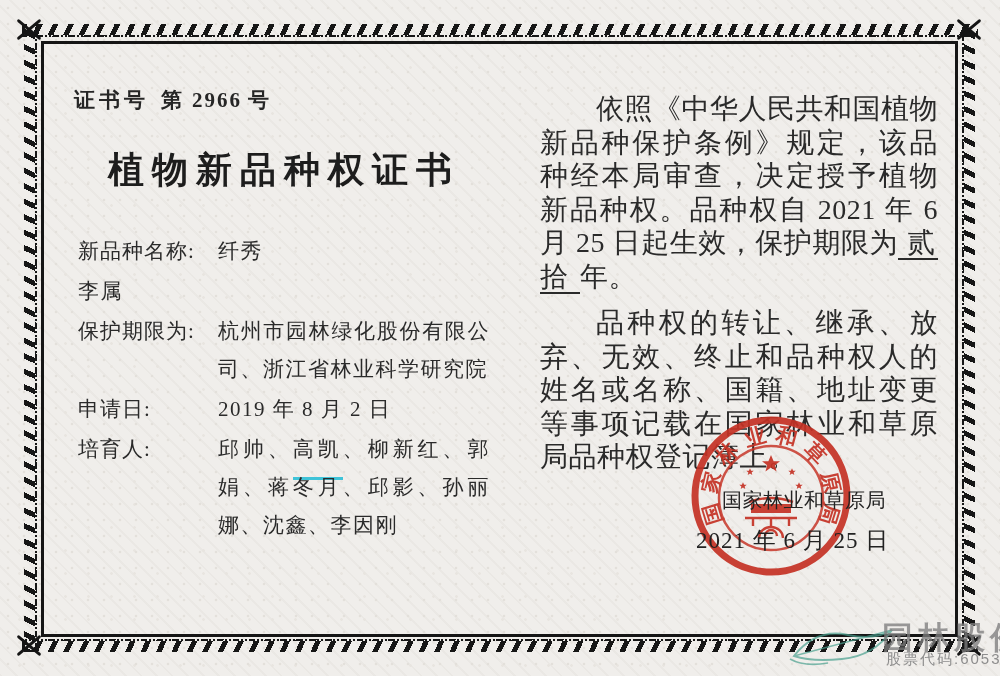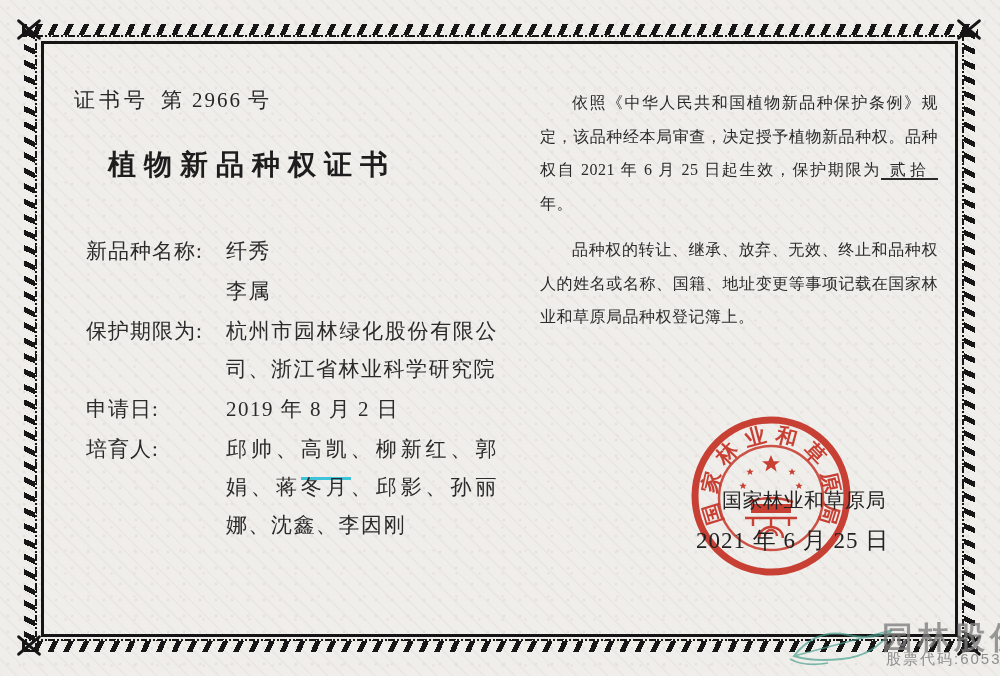--- a/index.html
+++ b/index.html
@@ -44,36 +44,36 @@
   .corner-tl{left:16px;top:17px;}
   .corner-tr{right:18px;top:17px;}
   .corner-bl{left:16px;bottom:17px;}
   .corner-br{right:18px;bottom:17px;}
   
   .inner-frame{
     position:absolute;left:41px;top:41px;right:42px;bottom:39px;
     border:3px solid #151515;z-index:1;
   }
   .cert-no{
-    position:absolute;left:74px;top:86px;font-size:21px;letter-spacing:4px;color:#262626;
+    position:absolute;left:74px;top:86px;font-size:21px;letter-spacing:4px;color:#262626;font-weight:bold;
   }
   .cert-no .sp{margin-left:12px;}
   .cert-no .num{letter-spacing:2px;margin:0 6px;}
   .doc-title{
     position:absolute;left:108px;top:146px;
     font-family:"Liberation Sans", sans-serif;font-weight:700;
-    font-size:28px;letter-spacing:8px;color:#1d1d1d;
+    font-size:36px;letter-spacing:8px;color:#1d1d1d;
   }
   .fields{position:absolute;left:78px;top:232px;width:420px;}
-  .frow{display:flex;font-size:21px;line-height:38px;margin-bottom:2px;color:#2a2a2a;justify-content:flex-end;}
+  .frow{display:flex;font-size:21px;line-height:38px;margin-bottom:2px;color:#2a2a2a;}
   .flabel{flex:none;width:140px;letter-spacing:1px;}
   .fvalue{width:272px;letter-spacing:1.5px;text-align:justify;}
   .mark-cyan{border-bottom:3px solid #3fc3d8;padding-bottom:16px;}
-  .legal{position:absolute;left:540px;top:86px;width:398px;
-    font-size:16px;line-height:33.5px;color:#2a2a2a;text-align:justify;letter-spacing:0.5px;}
+  .legal{position:absolute;left:540px;top:92px;width:398px;
+    font-size:28px;line-height:33.5px;color:#2a2a2a;text-align:justify;letter-spacing:0.5px;}
   .legal p{margin:0;text-indent:2em;}
   .legal p + p{margin-top:13px;}
   .legal .p2{margin-top:14px;}
   .term-underline{
     border-bottom:2px solid #2a2a2a;padding:0 9px;letter-spacing:3px;
   }
   
   .seal-svg{position:absolute;left:687px;top:412px;z-index:4;opacity:.92;}
   .seal-text{position:absolute;color:#222;z-index:5;white-space:nowrap;}
   .seal-issuer{left:722px;top:487px;font-size:20px;letter-spacing:0.5px;}

